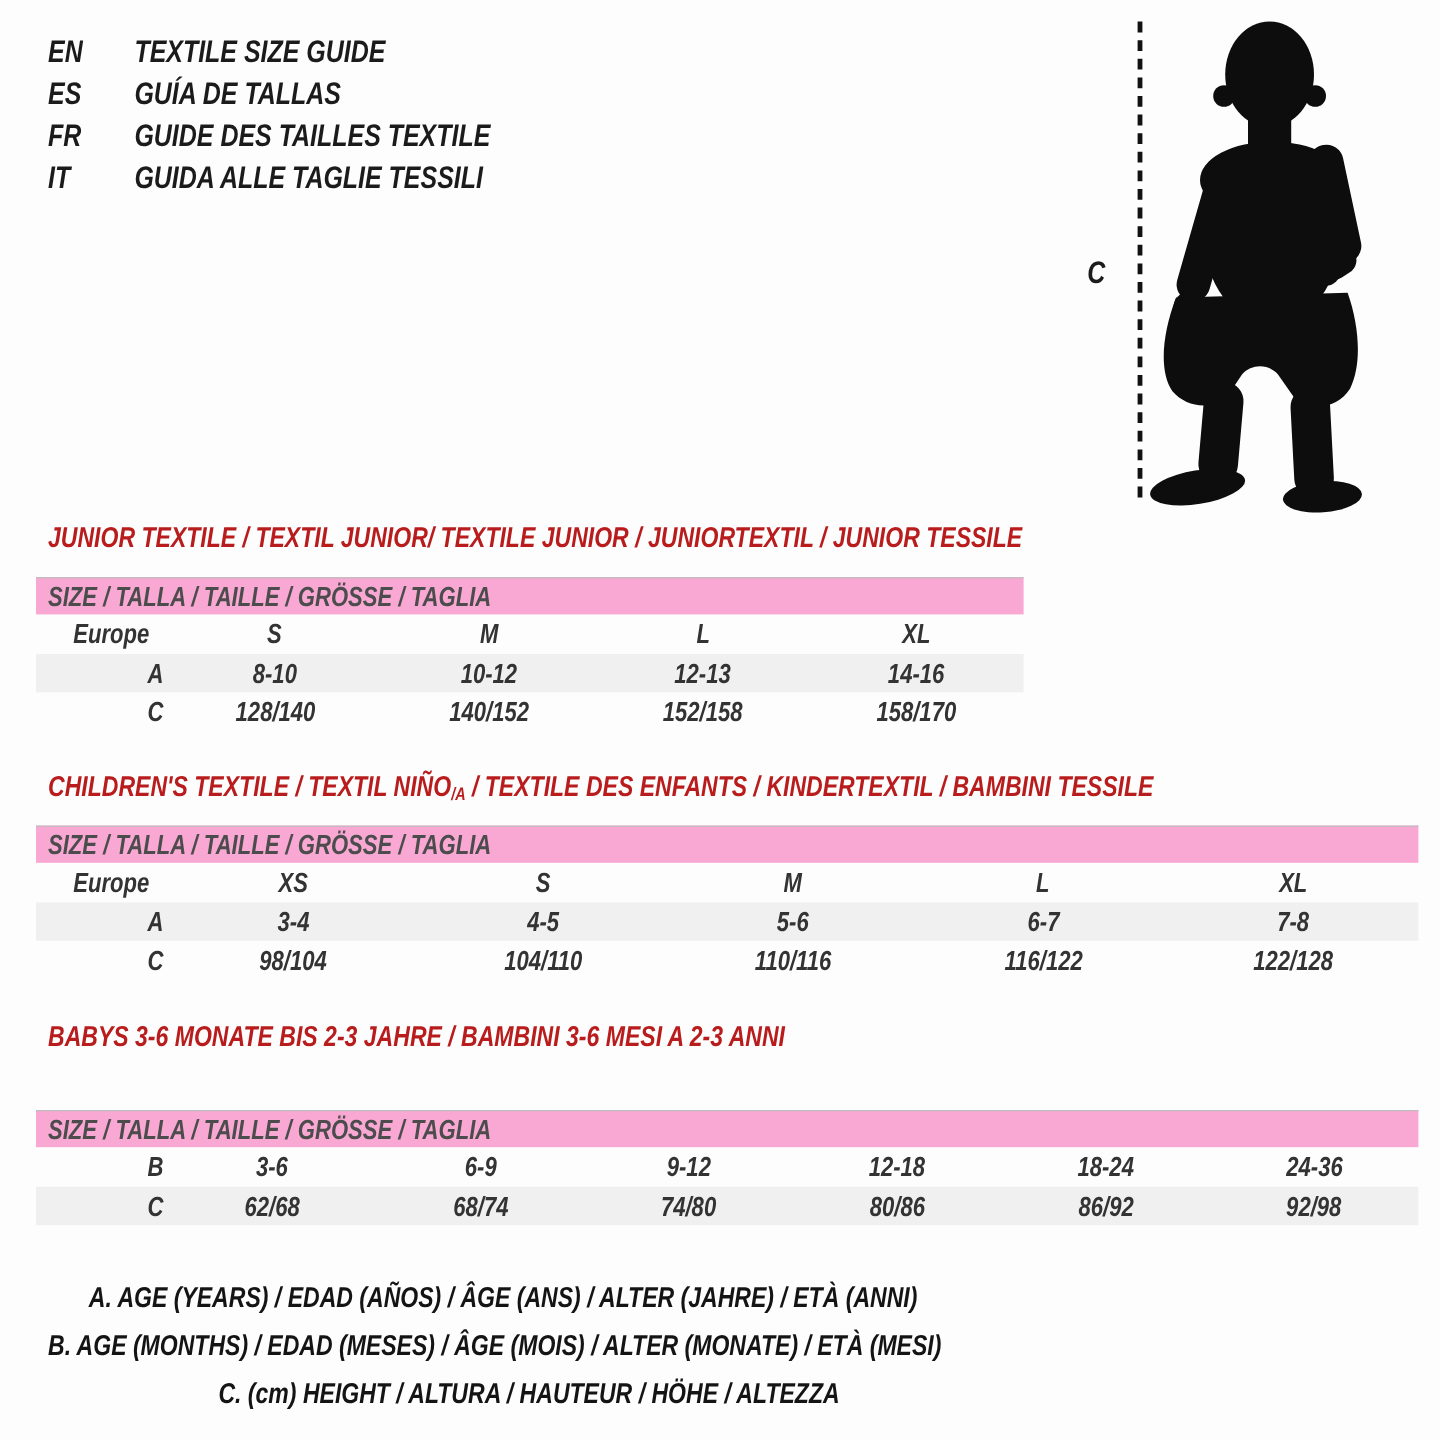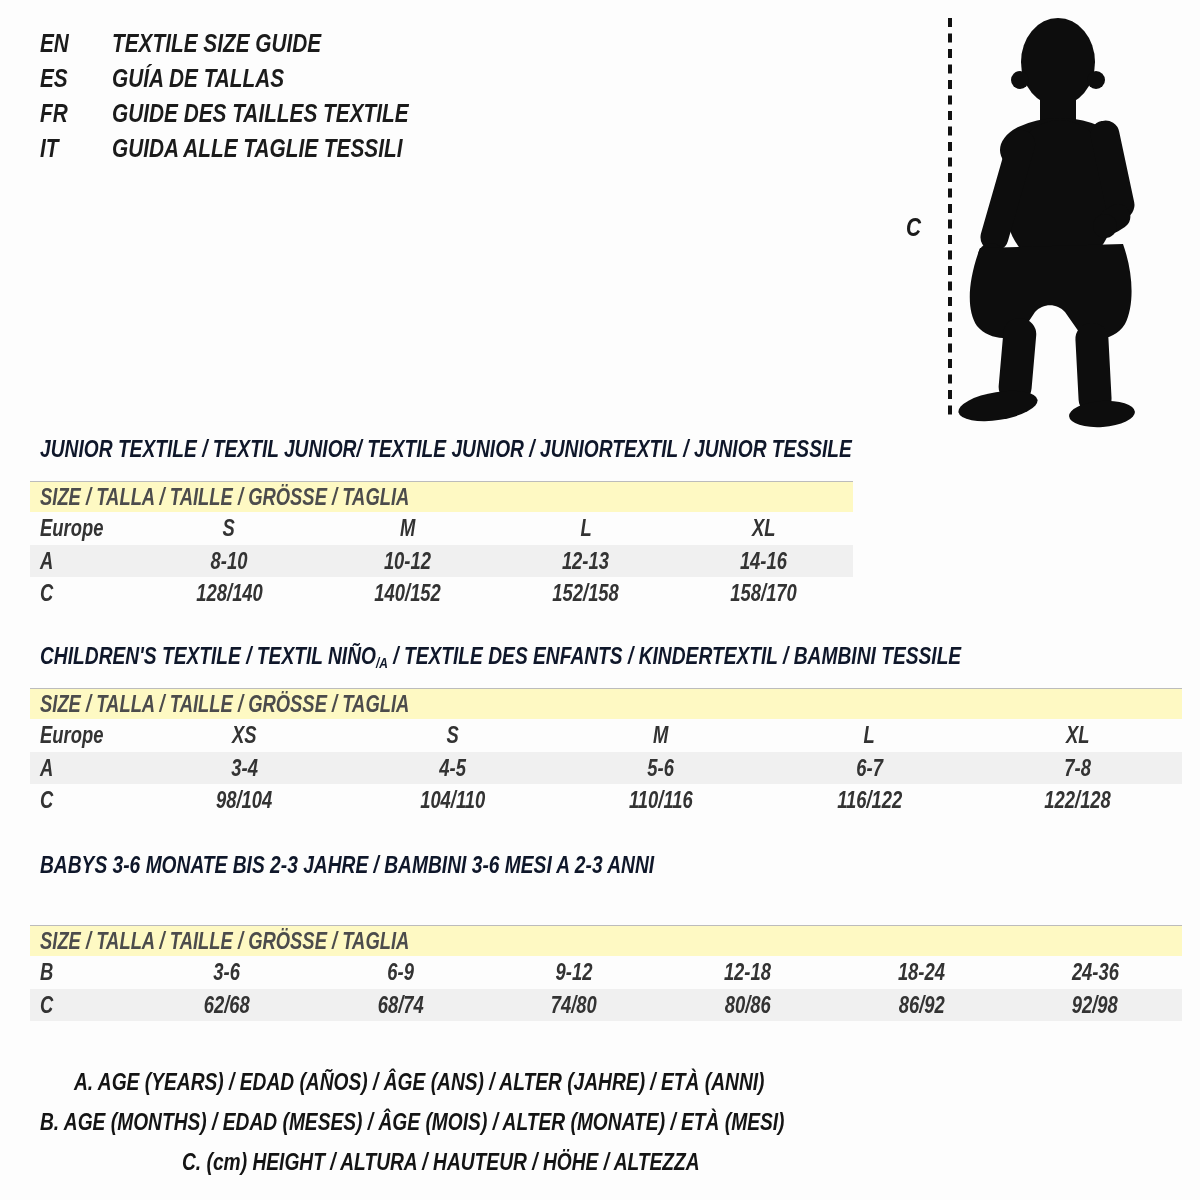--- a/index.html
+++ b/index.html
@@ -18,40 +18,40 @@
   
   .lang-block { position:absolute; left:40px; top:26px; }
   .lang-row  { display:flex; align-items:center; height:35px; font-size:26px; font-weight:700; }
   .lang-code { width:72px; }
 
   
   .figure-wrap { position:absolute; left:935px; top:8px; width:230px; height:420px; }
   .c-label { position:absolute; left:906px; top:212px; font-size:26px; font-weight:700; }
 
   
-  .sec-title { position:absolute; left:40px; font-size:24px; font-weight:700; color:#0f172a; line-height:26px; }
+  .sec-title { position:absolute; left:40px; font-size:24px; font-weight:700; color:#b91c1c; line-height:26px; }
   .subsz { font-size:15px; vertical-align:-4px; letter-spacing:0; }
 
   
   .size-table { position:absolute; left:30px; }
   .size-table.junior   { top:481px; width:823px; }
   .size-table.children { top:688px; width:1152px; }
   .size-table.babies   { top:925px; width:1152px; }
 
   .size-bar {
-    height:31px; background:#fef9c3; border-top:1px solid #bcbcbc;
+    height:31px; background:#f9a8d4; border-top:1px solid #bcbcbc;
     display:flex; align-items:center; padding-left:10px; box-sizing:border-box;
     font-size:23px; font-weight:700; color:#4c4c4c;
   }
   .trow { display:grid; align-items:center; height:33px; font-size:23px; font-weight:700; color:#333333; }
   .trow.h32 { height:32px; }
   .junior   .trow { grid-template-columns:110px repeat(4,1fr); }
   .children .trow { grid-template-columns:110px repeat(5,1fr); }
   .babies   .trow { grid-template-columns:110px repeat(6,1fr); }
-  .trow .lbl { padding-left:10px; text-align:left; }
+  .trow .lbl { padding-left:10px; text-align:right; }
   .trow .val { text-align:center; }
   .shade { background:#f0f0f0; }
 
   
   .legend { position:absolute; left:40px; top:1062px; font-size:24px; font-weight:700; color:#141414; }
   .legend-line { display:flex; align-items:center; height:40px;justify-content:center; }
 </style>
 </head>
 <body>
 

